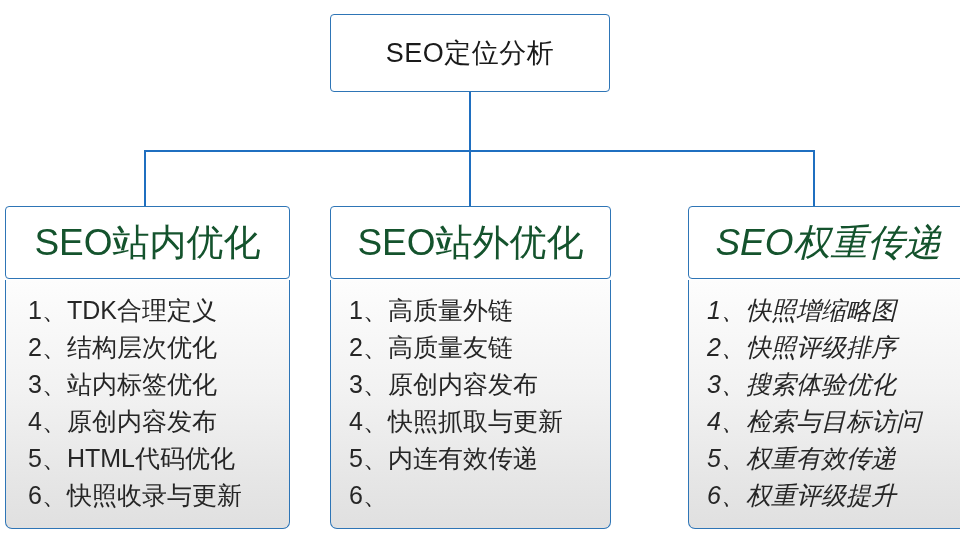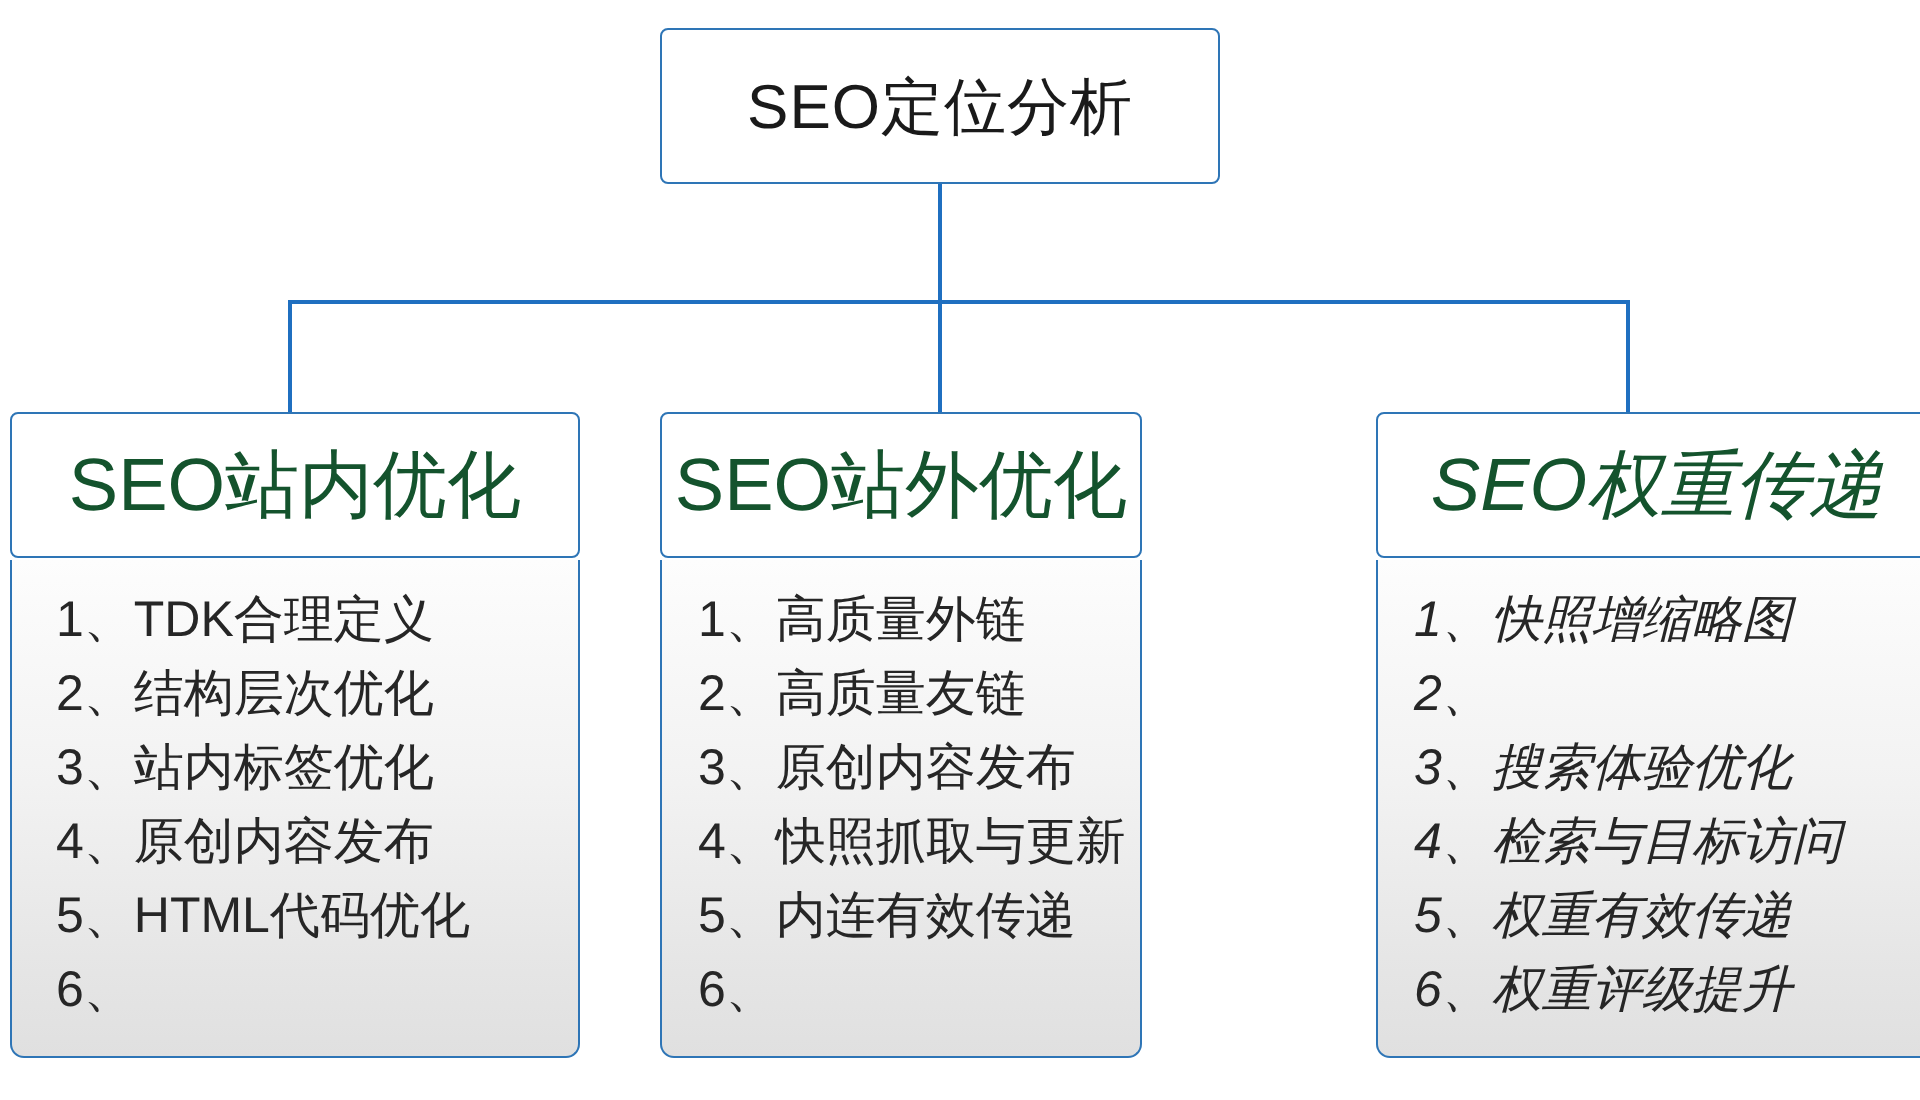--- a/index.html
+++ b/index.html
@@ -29,21 +29,21 @@
     height: 78px;
     box-sizing: border-box;
     border: 1.4px solid #2E75B6;
     border-radius: 4px;
     background: #ffffff;
     display: flex;
     align-items: center;
     justify-content: center;
   }
   .root-label {
-    font-size: 31px;
+    font-size: 27px;
     color: #1a1a1a;
     letter-spacing: 0.5px;
     line-height: 1;
     white-space: nowrap;
   }
 
   
   .conn {
     position: absolute;
     background: #1F6FC0;
@@ -78,21 +78,21 @@
     width: 1.6px;
     height: 57px;
   }
 
   
   .column {
     position: absolute;
     top: 206px;
   }
   .col-1 { left: 5px;   width: 285px; }
-  .col-2 { left: 330px; width: 241px; text-align: center; }
+  .col-2 { left: 330px; width: 281px; text-align: center; }
   .col-3 { left: 688px; width: 281px; font-style: italic; }
 
   .col-header {
     box-sizing: border-box;
     height: 73px;
     border: 1.4px solid #2E75B6;
     border-radius: 4px;
     background: #ffffff;
     display: flex;
     align-items: center;
@@ -164,20 +164,21 @@
       <div class="list-item">
         <span class="item-index">4、</span>
         <span class="item-text">原创内容发布</span>
       </div>
       <div class="list-item">
         <span class="item-index">5、</span>
         <span class="item-text">HTML代码优化</span>
       </div>
       <div class="list-item">
         <span class="item-index">6、</span>
+        <span class="item-text">快照收录与更新</span>
       </div>
     </div>
   </div>
 
   <div class="column col-2">
     <div class="col-header">
       <span class="col-header-label">SEO站外优化</span>
     </div>
     <div class="col-list">
       <div class="list-item">
@@ -210,20 +211,21 @@
     <div class="col-header">
       <span class="col-header-label">SEO权重传递</span>
     </div>
     <div class="col-list">
       <div class="list-item">
         <span class="item-index">1、</span>
         <span class="item-text">快照增缩略图</span>
       </div>
       <div class="list-item">
         <span class="item-index">2、</span>
+        <span class="item-text">快照评级排序</span>
       </div>
       <div class="list-item">
         <span class="item-index">3、</span>
         <span class="item-text">搜索体验优化</span>
       </div>
       <div class="list-item">
         <span class="item-index">4、</span>
         <span class="item-text">检索与目标访问</span>
       </div>
       <div class="list-item">

